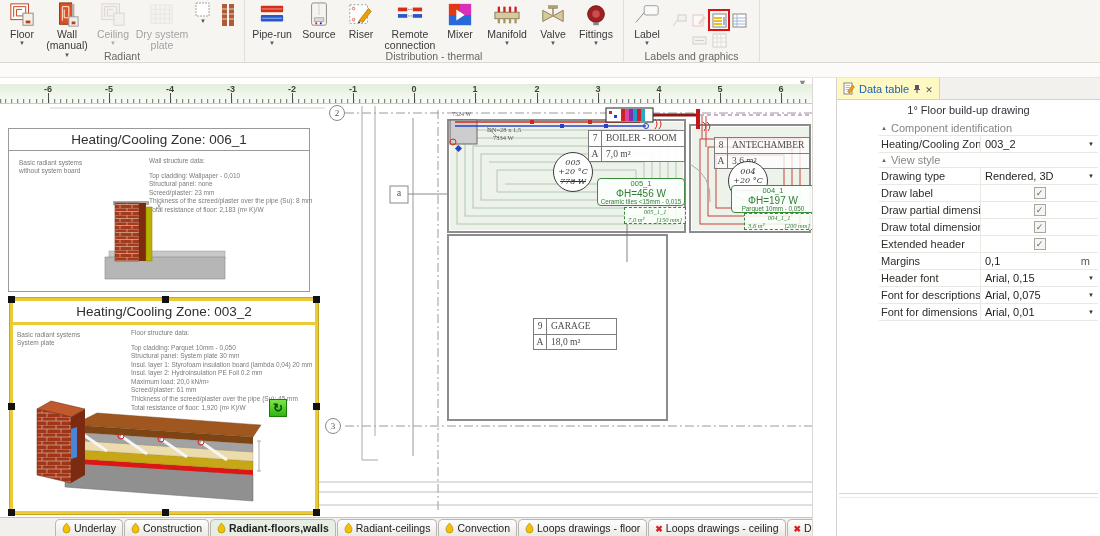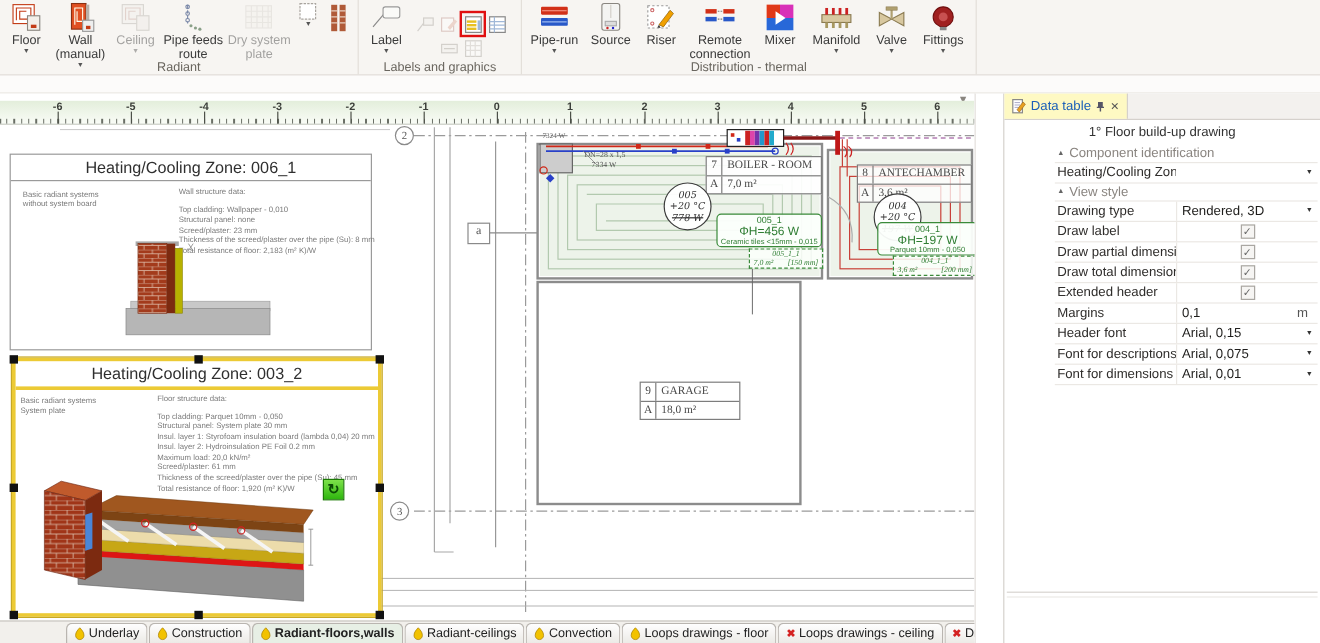--- a/index.html
+++ b/index.html
@@ -138,32 +138,20 @@
     </div>
     <div class="rbtn dis" style="width:42px">
       <svg class="ric" viewBox="0 0 30 28">
         <rect x="3" y="2" width="19" height="17" fill="#f2f0ec" stroke="#b4b0aa"></rect>
         <path d="M6 16 V5 H19 V15 H9 V8 H15" stroke="#c8a8a0" fill="none"></path>
         <rect x="16" y="12" width="11" height="13" fill="#efece7" stroke="#b4b0aa"></rect>
       </svg>
       <span class="rlabel">Ceiling</span>
       <span class="rarrow">▼</span>
     </div>
-    <div class="rbtn" style="width:54px">
-      <svg class="ric" viewBox="0 0 30 28">
-        <line x1="10" y1="2" x2="10" y2="19" stroke="#7a88a8" stroke-dasharray="3 2"></line>
-        <circle cx="10" cy="4" r="1.6" fill="none" stroke="#7a88a8"></circle>
-        <circle cx="10" cy="10" r="1.6" fill="none" stroke="#7a88a8"></circle>
-        <circle cx="10" cy="16" r="1.6" fill="none" stroke="#7a88a8"></circle>
-        <circle cx="13" cy="21" r="1.4" fill="#8aa088"></circle>
-        <circle cx="17" cy="23" r="1.4" fill="#8aa088"></circle>
-        <circle cx="21" cy="24" r="1.4" fill="#8aa088"></circle>
-      </svg>
-      <span class="rlabel">Pipe feeds route</span>
-    </div>
     <div class="rbtn dis" style="width:56px">
       <svg class="ric" viewBox="0 0 30 28">
         <rect x="3" y="3" width="23" height="20" fill="#f3f1ed" stroke="#d8d4ce"></rect>
         <path d="M8 3 V23 M13 3 V23 M18 3 V23 M23 3 V23 M3 8 H26 M3 13 H26 M3 18 H26" stroke="#d8d4ce"></path>
       </svg>
       <span class="rlabel">Dry system plate</span>
     </div>
     <div class="rbtn" style="width:26px">
       <svg class="ric" style="width:16px;height:16px" viewBox="0 0 16 16">
         <rect x="1" y="1" width="13" height="13" fill="#fff" stroke="#a8a49e" stroke-dasharray="2 1"></rect>
@@ -171,20 +159,108 @@
       <span class="rarrow">▼</span>
     </div>
     <div class="rbtn" style="width:24px">
       <svg class="ric" style="width:16px;height:26px" viewBox="0 0 16 26">
         <rect x="2" y="2" width="5" height="22" fill="#b05a38"></rect>
         <rect x="9" y="2" width="5" height="22" fill="#b05a38"></rect>
         <path d="M2 7 H7 M2 12 H7 M2 17 H7 M9 7 H14 M9 12 H14 M9 17 H14" stroke="#e8d0c0"></path>
       </svg>
     </div>
     <span class="rgtitle">Radiant</span>
+  </div>
+
+  <div class="rgroup">
+    <div class="rbtn" style="width:50px">
+      <svg class="ric" viewBox="0 0 30 28">
+        <rect x="3" y="4" width="24" height="7" rx="1" fill="#d23018"></rect>
+        <line x1="4" y1="7.5" x2="26" y2="7.5" stroke="#f8a090"></line>
+        <rect x="3" y="14" width="24" height="7" rx="1" fill="#2858c8"></rect>
+        <line x1="4" y1="17.5" x2="26" y2="17.5" stroke="#9ab8f0"></line>
+      </svg>
+      <span class="rlabel">Pipe-run</span>
+      <span class="rarrow">▼</span>
+    </div>
+    <div class="rbtn" style="width:44px">
+      <svg class="ric" viewBox="0 0 30 28">
+        <rect x="7" y="1" width="16" height="24" rx="2" fill="#f4f4f2" stroke="#8a8680"></rect>
+        <line x1="15" y1="2" x2="15" y2="14" stroke="#d0ccc6"></line>
+        <rect x="10" y="17" width="10" height="4" fill="#ddd" stroke="#aaa"></rect>
+        <circle cx="12" cy="23" r="1.1" fill="#c22"></circle>
+        <circle cx="17" cy="23" r="1.1" fill="#22c"></circle>
+      </svg>
+      <span class="rlabel">Source</span>
+    </div>
+    <div class="rbtn" style="width:40px">
+      <svg class="ric" viewBox="0 0 30 28">
+        <rect x="3" y="3" width="19" height="20" fill="#fff" stroke="#999" stroke-dasharray="2 2"></rect>
+        <circle cx="7" cy="7" r="1.4" fill="none" stroke="#c66"></circle>
+        <circle cx="7" cy="19" r="1.4" fill="none" stroke="#c66"></circle>
+        <circle cx="17" cy="19" r="1.4" fill="none" stroke="#c66"></circle>
+        <polygon points="13,20 23,7 26,10 17,22" fill="#f0a000" stroke="#8a5a00" stroke-width="0.6"></polygon>
+        <polygon points="13,20 14.5,23 11.5,22.5" fill="#3a3a3a"></polygon>
+      </svg>
+      <span class="rlabel">Riser</span>
+    </div>
+    <div class="rbtn" style="width:58px">
+      <svg class="ric" viewBox="0 0 30 28">
+        <rect x="2" y="6" width="10" height="4" fill="#d23018"></rect>
+        <rect x="2" y="13" width="10" height="4" fill="#2858c8"></rect>
+        <rect x="18" y="6" width="10" height="4" fill="#d23018"></rect>
+        <rect x="18" y="13" width="10" height="4" fill="#2858c8"></rect>
+        <path d="M13 8 L17 8 M13 15 L17 15" stroke="#777" stroke-dasharray="1.5 1"></path>
+      </svg>
+      <span class="rlabel">Remote connection</span>
+    </div>
+    <div class="rbtn" style="width:42px">
+      <svg class="ric" viewBox="0 0 30 28">
+        <rect x="3" y="2" width="12" height="12" fill="#e03818"></rect>
+        <rect x="15" y="2" width="12" height="12" fill="#d830b8"></rect>
+        <rect x="3" y="14" width="24" height="11" fill="#2868d8"></rect>
+        <polygon points="11,8 20,14 11,20" fill="#fff"></polygon>
+      </svg>
+      <span class="rlabel">Mixer</span>
+    </div>
+    <div class="rbtn" style="width:52px">
+      <svg class="ric" viewBox="0 0 30 28">
+        <rect x="2" y="11" width="26" height="7" fill="#d8c8a0" stroke="#8a7a50"></rect>
+        <rect x="5" y="5" width="2.5" height="6" fill="#c22"></rect>
+          <rect x="11" y="5" width="2.5" height="6" fill="#c22"></rect>
+        <rect x="17" y="5" width="2.5" height="6" fill="#c22"></rect>
+          <rect x="23" y="5" width="2.5" height="6" fill="#c22"></rect>
+        <rect x="5" y="18" width="2.5" height="5" fill="#a89860"></rect>
+          <rect x="11" y="18" width="2.5" height="5" fill="#a89860"></rect>
+        <rect x="17" y="18" width="2.5" height="5" fill="#a89860"></rect>
+          <rect x="23" y="18" width="2.5" height="5" fill="#a89860"></rect>
+      </svg>
+      <span class="rlabel">Manifold</span>
+      <span class="rarrow">▼</span>
+    </div>
+    <div class="rbtn" style="width:40px">
+      <svg class="ric" viewBox="0 0 30 28">
+        <polygon points="4,9 15,15 4,21" fill="#d8c8a0" stroke="#8a7a50"></polygon>
+        <polygon points="26,9 15,15 26,21" fill="#d8c8a0" stroke="#8a7a50"></polygon>
+        <rect x="14" y="6" width="2" height="9" fill="#b0a070"></rect>
+        <rect x="10" y="4" width="10" height="3" fill="#b0a070" stroke="#8a7a50" stroke-width="0.5"></rect>
+      </svg>
+      <span class="rlabel">Valve</span>
+      <span class="rarrow">▼</span>
+    </div>
+    <div class="rbtn" style="width:46px">
+      <svg class="ric" viewBox="0 0 30 28">
+        <circle cx="15" cy="13" r="9" fill="#a02020" stroke="#701010"></circle>
+        <circle cx="15" cy="13" r="4" fill="#c85050"></circle>
+        <rect x="12" y="22" width="6" height="3" fill="#888"></rect>
+      </svg>
+      <span class="rlabel">Fittings</span>
+      <span class="rarrow">▼</span>
+    </div>
+    <span class="rgtitle">Distribution - thermal</span>
   </div>
 
   <div class="rgroup" style="padding-right:10px">
     <div class="rbtn" style="width:42px">
       <svg class="ric" viewBox="0 0 30 28">
         <line x1="3" y1="22" x2="14" y2="9" stroke="#888"></line>
         <rect x="12" y="4" width="15" height="10" rx="2" fill="#fafaf8" stroke="#999"></rect>
       </svg>
       <span class="rlabel">Label</span>
       <span class="rarrow">▼</span>
@@ -227,108 +303,20 @@
       <span class="sico dis">
         <svg width="15" height="15" viewBox="0 0 15 15">
           <rect x="1" y="1" width="13" height="13" fill="#fff" stroke="#a8a49e"></rect>
           <path d="M1 5 H14 M1 9 H14 M5 1 V14 M9 1 V14" stroke="#c8c4be"></path>
         </svg>
       </span>
     </div>
     <span class="rgtitle">Labels and graphics</span>
   </div>
 
-  <div class="rgroup">
-    <div class="rbtn" style="width:50px">
-      <svg class="ric" viewBox="0 0 30 28">
-        <rect x="3" y="4" width="24" height="7" rx="1" fill="#d23018"></rect>
-        <line x1="4" y1="7.5" x2="26" y2="7.5" stroke="#f8a090"></line>
-        <rect x="3" y="14" width="24" height="7" rx="1" fill="#2858c8"></rect>
-        <line x1="4" y1="17.5" x2="26" y2="17.5" stroke="#9ab8f0"></line>
-      </svg>
-      <span class="rlabel">Pipe-run</span>
-      <span class="rarrow">▼</span>
-    </div>
-    <div class="rbtn" style="width:44px">
-      <svg class="ric" viewBox="0 0 30 28">
-        <rect x="7" y="1" width="16" height="24" rx="2" fill="#f4f4f2" stroke="#8a8680"></rect>
-        <line x1="15" y1="2" x2="15" y2="14" stroke="#d0ccc6"></line>
-        <rect x="10" y="17" width="10" height="4" fill="#ddd" stroke="#aaa"></rect>
-        <circle cx="12" cy="23" r="1.1" fill="#c22"></circle>
-        <circle cx="17" cy="23" r="1.1" fill="#22c"></circle>
-      </svg>
-      <span class="rlabel">Source</span>
-    </div>
-    <div class="rbtn" style="width:40px">
-      <svg class="ric" viewBox="0 0 30 28">
-        <rect x="3" y="3" width="19" height="20" fill="#fff" stroke="#999" stroke-dasharray="2 2"></rect>
-        <circle cx="7" cy="7" r="1.4" fill="none" stroke="#c66"></circle>
-        <circle cx="7" cy="19" r="1.4" fill="none" stroke="#c66"></circle>
-        <circle cx="17" cy="19" r="1.4" fill="none" stroke="#c66"></circle>
-        <polygon points="13,20 23,7 26,10 17,22" fill="#f0a000" stroke="#8a5a00" stroke-width="0.6"></polygon>
-        <polygon points="13,20 14.5,23 11.5,22.5" fill="#3a3a3a"></polygon>
-      </svg>
-      <span class="rlabel">Riser</span>
-    </div>
-    <div class="rbtn" style="width:58px">
-      <svg class="ric" viewBox="0 0 30 28">
-        <rect x="2" y="6" width="10" height="4" fill="#d23018"></rect>
-        <rect x="2" y="13" width="10" height="4" fill="#2858c8"></rect>
-        <rect x="18" y="6" width="10" height="4" fill="#d23018"></rect>
-        <rect x="18" y="13" width="10" height="4" fill="#2858c8"></rect>
-        <path d="M13 8 L17 8 M13 15 L17 15" stroke="#777" stroke-dasharray="1.5 1"></path>
-      </svg>
-      <span class="rlabel">Remote connection</span>
-    </div>
-    <div class="rbtn" style="width:42px">
-      <svg class="ric" viewBox="0 0 30 28">
-        <rect x="3" y="2" width="12" height="12" fill="#e03818"></rect>
-        <rect x="15" y="2" width="12" height="12" fill="#d830b8"></rect>
-        <rect x="3" y="14" width="24" height="11" fill="#2868d8"></rect>
-        <polygon points="11,8 20,14 11,20" fill="#fff"></polygon>
-      </svg>
-      <span class="rlabel">Mixer</span>
-    </div>
-    <div class="rbtn" style="width:52px">
-      <svg class="ric" viewBox="0 0 30 28">
-        <rect x="2" y="11" width="26" height="7" fill="#d8c8a0" stroke="#8a7a50"></rect>
-        <rect x="5" y="5" width="2.5" height="6" fill="#c22"></rect>
-          <rect x="11" y="5" width="2.5" height="6" fill="#c22"></rect>
-        <rect x="17" y="5" width="2.5" height="6" fill="#c22"></rect>
-          <rect x="23" y="5" width="2.5" height="6" fill="#c22"></rect>
-        <rect x="5" y="18" width="2.5" height="5" fill="#a89860"></rect>
-          <rect x="11" y="18" width="2.5" height="5" fill="#a89860"></rect>
-        <rect x="17" y="18" width="2.5" height="5" fill="#a89860"></rect>
-          <rect x="23" y="18" width="2.5" height="5" fill="#a89860"></rect>
-      </svg>
-      <span class="rlabel">Manifold</span>
-      <span class="rarrow">▼</span>
-    </div>
-    <div class="rbtn" style="width:40px">
-      <svg class="ric" viewBox="0 0 30 28">
-        <polygon points="4,9 15,15 4,21" fill="#d8c8a0" stroke="#8a7a50"></polygon>
-        <polygon points="26,9 15,15 26,21" fill="#d8c8a0" stroke="#8a7a50"></polygon>
-        <rect x="14" y="6" width="2" height="9" fill="#b0a070"></rect>
-        <rect x="10" y="4" width="10" height="3" fill="#b0a070" stroke="#8a7a50" stroke-width="0.5"></rect>
-      </svg>
-      <span class="rlabel">Valve</span>
-      <span class="rarrow">▼</span>
-    </div>
-    <div class="rbtn" style="width:46px">
-      <svg class="ric" viewBox="0 0 30 28">
-        <circle cx="15" cy="13" r="9" fill="#a02020" stroke="#701010"></circle>
-        <circle cx="15" cy="13" r="4" fill="#c85050"></circle>
-        <rect x="12" y="22" width="6" height="3" fill="#888"></rect>
-      </svg>
-      <span class="rlabel">Fittings</span>
-      <span class="rarrow">▼</span>
-    </div>
-    <span class="rgtitle">Distribution - thermal</span>
-  </div>
-
   <div style="flex:1"></div>
 </div>
 
 <div class="subbar"></div>
 
 <div class="mainrow">
 
   <div class="viewport">
 
     <span class="cornerdrop">▼</span>
@@ -668,20 +656,21 @@
       </div>
     </div>
     <div class="ptitle">1° Floor build-up drawing</div>
 
     <div class="pgrid">
       <div class="psection">
         <span>Component identification</span>
       </div>
       <div class="prow">
         <span class="plab">Heating/Cooling Zone</span>
+        <span class="pval">003_2</span>
         <span class="parrow">▼</span>
       </div>
       <div class="psection">
         <span>View style</span>
       </div>
       <div class="prow">
         <span class="plab">Drawing type</span>
         <span class="pval">Rendered, 3D</span>
         <span class="parrow">▼</span>
       </div>

